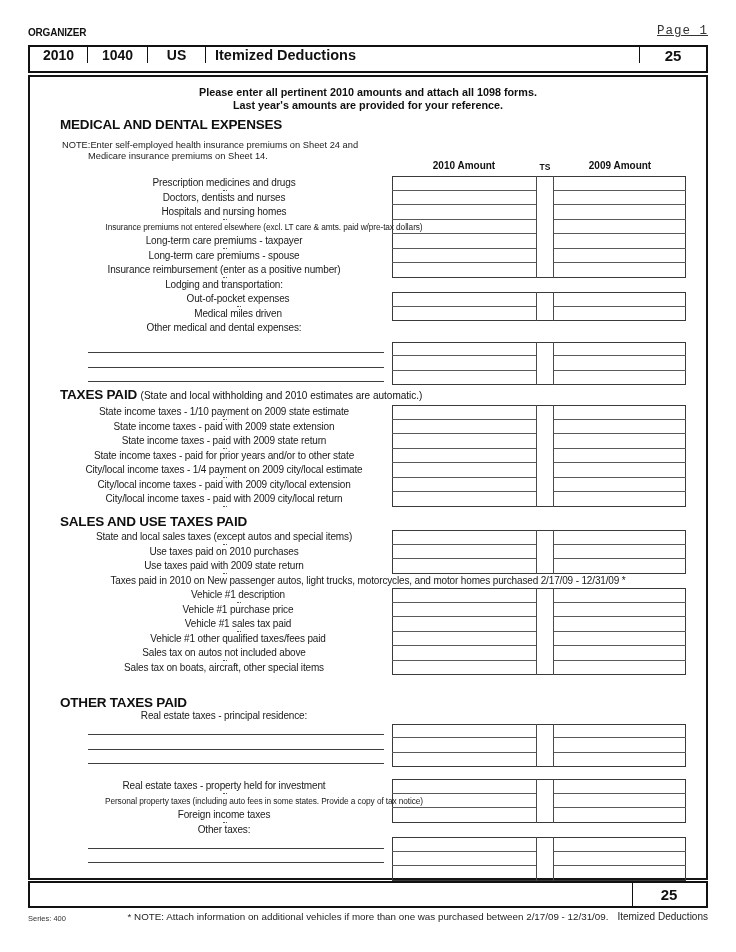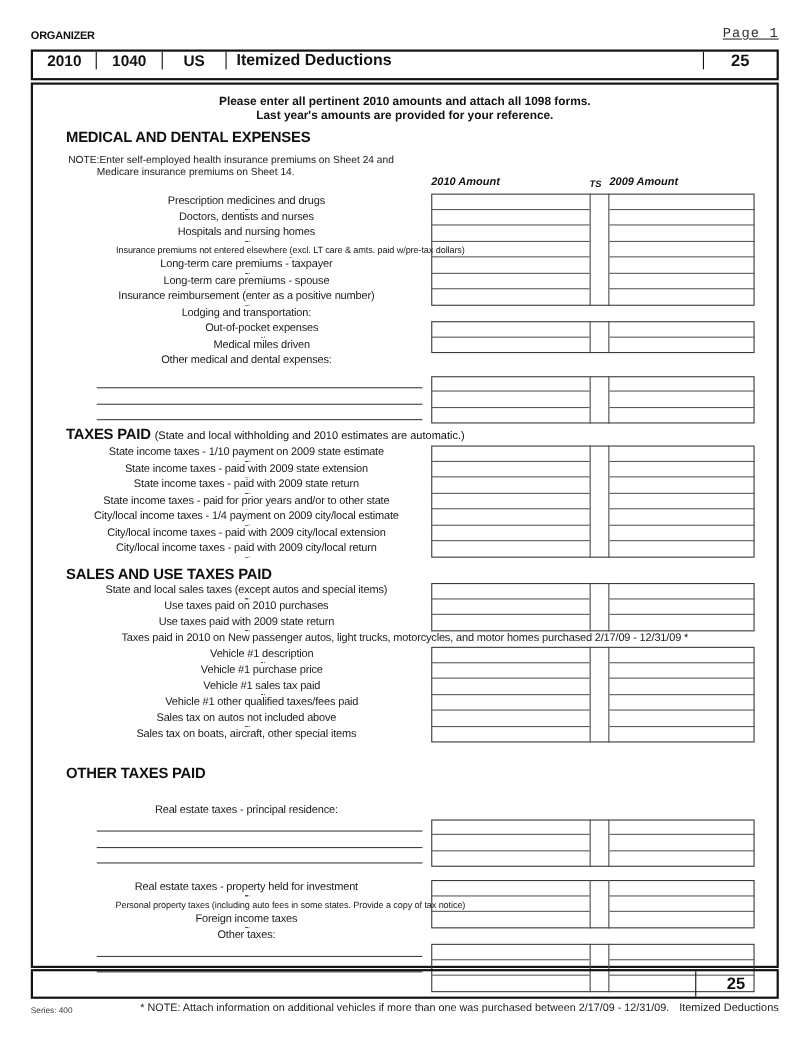--- a/index.html
+++ b/index.html
@@ -23,21 +23,21 @@
 
   .intro { position:absolute; left:28px; top:86px; width:680px; text-align:center; font-weight:bold; font-size:10.8px; line-height:12.5px; color:#111; }
 
   .sec-heading { position:absolute; left:60px; font-weight:bold; font-size:13.5px; color:#0f0f0f; letter-spacing:-0.2px; white-space:nowrap; }
   .sec-heading .suffix { font-weight:normal; font-size:10px; letter-spacing:0; }
 
   .note { position:absolute; left:62px; top:140px; font-size:9.3px; line-height:10.5px; color:#222; }
   .note .n2 { padding-left:26px; }
 
   .col-headers { position:absolute; left:28px; top:160px; width:658px; height:13px; font-weight:bold; font-size:10px; color:#111; }
-  .ch { position:absolute; text-align:left;font-style:italic; }
+  .ch { position:absolute; text-align:center; }
   .ch-2010 { left:364px; width:144px; }
   .ch-ts { left:508px; width:18px; font-size:8.5px; top:2px; }
   .ch-2009 { left:526px; width:132px; }
 
   
   .flow { position:absolute; left:28px; width:658px; }
 
   .item-row, .label-line, .text-line { position:relative; height:14.5px; }
   .gap-sm { height:6px; } .gap-lg { height:12px; }
 
@@ -361,21 +361,21 @@
           </div>
           <div class="cell c2010"></div>
           <div class="cell c2009"></div>
         </div>
       </div>
     </div>
 
   <div class="sec-heading" style="top:695px">
     <span>OTHER TAXES PAID</span>
   </div>
-  <div class="flow" id="flow-other-taxes" style="top:730px">
+  <div class="flow" id="flow-other-taxes" style="top:709px">
       <div class="label-line">
         <div class="lbl ind0">Real estate taxes - principal residence:</div>
       </div>
       <div class="block">
         <div class="bframe"></div>
         <div class="ts-strip"></div>
         <div class="item-row">
           <div class="wline"></div>
           <div class="cell c2010 sep"></div>
           <div class="cell c2009 sep"></div>

